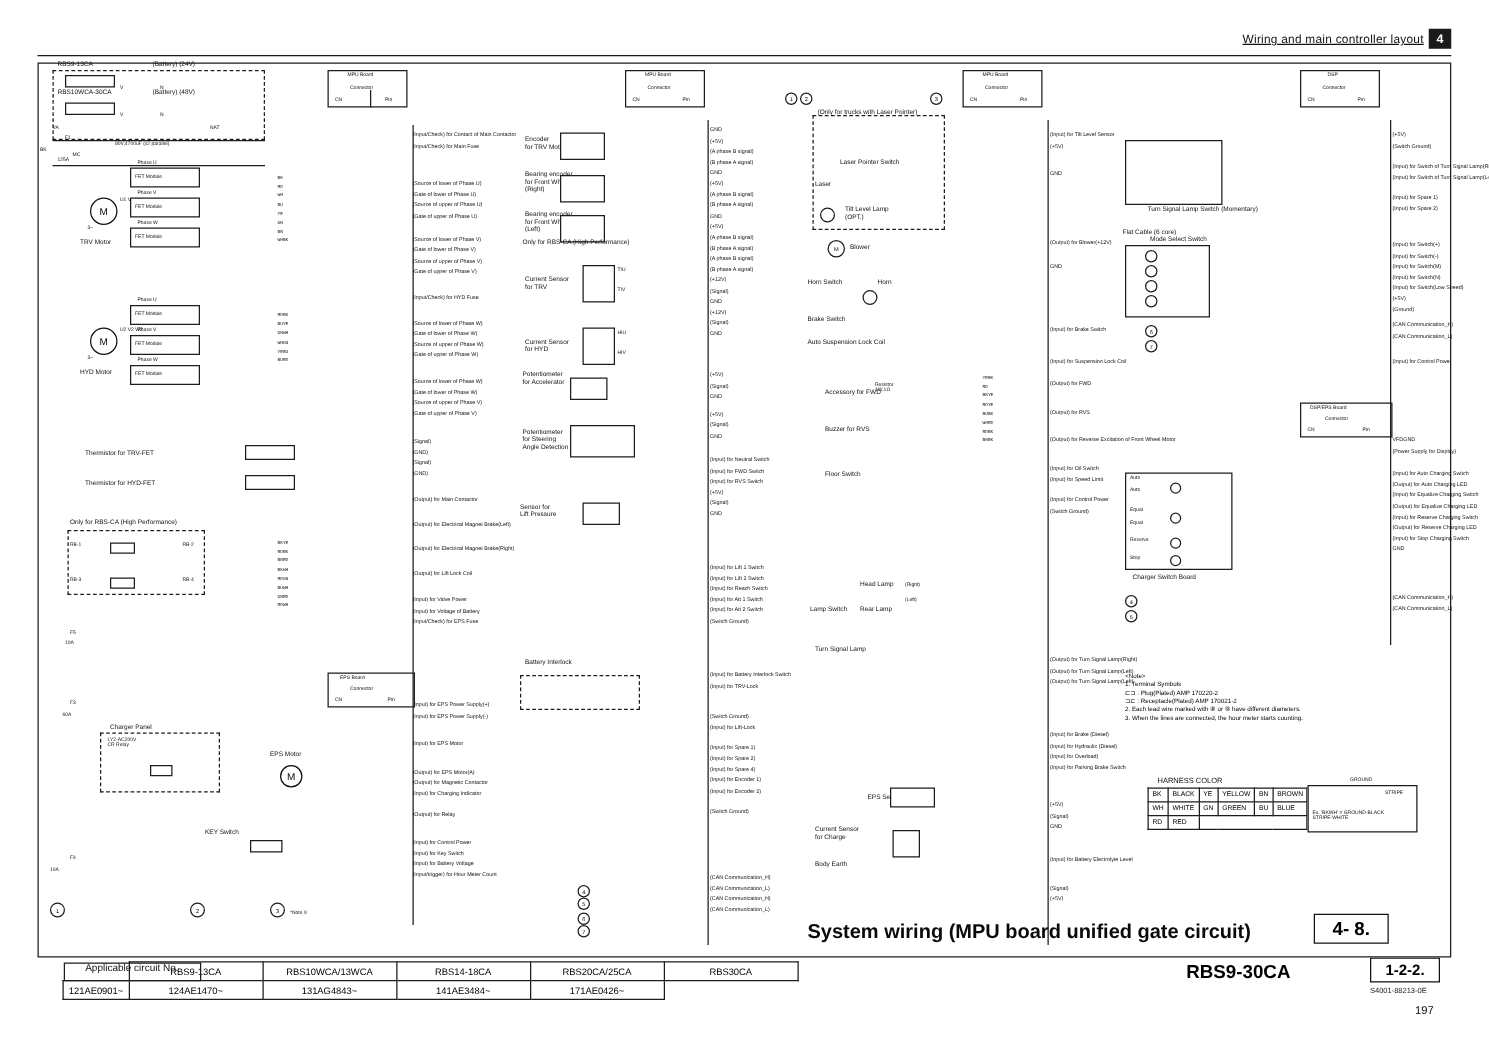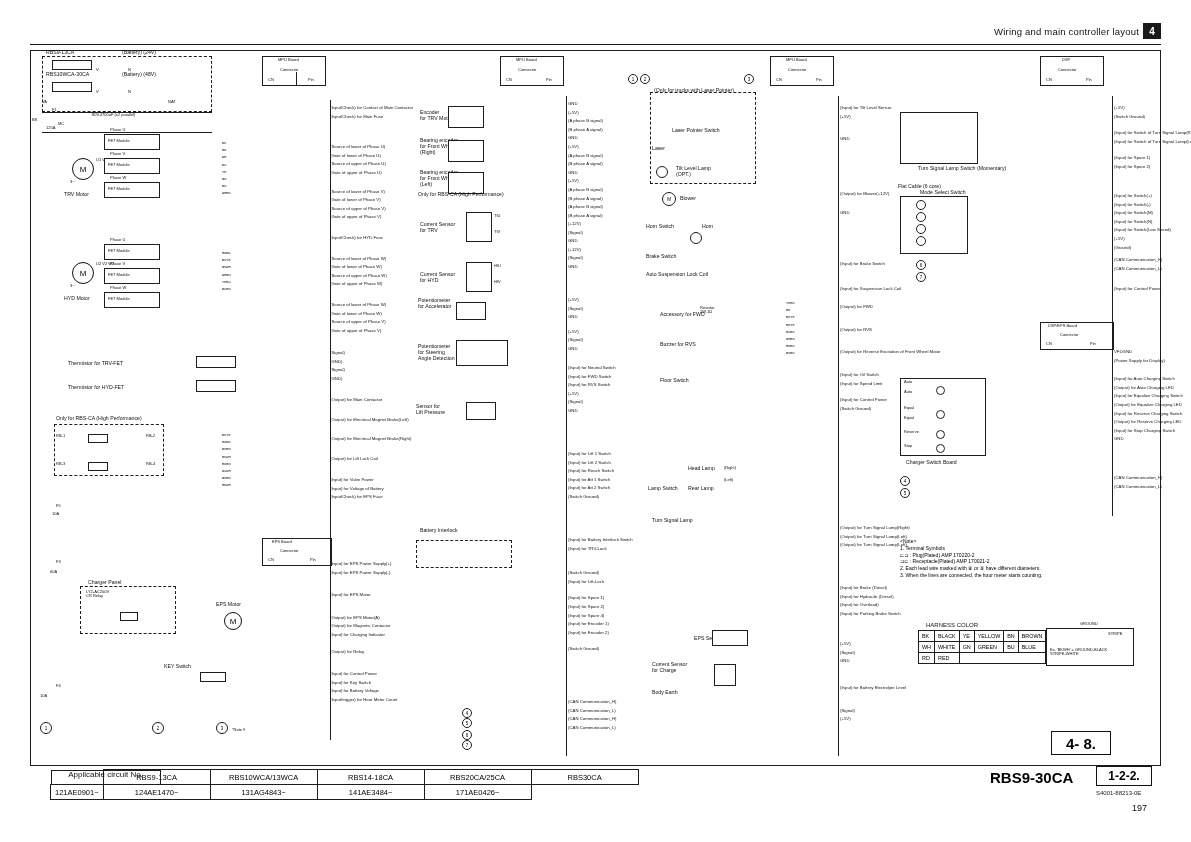--- a/index.html
+++ b/index.html
@@ -21,20 +21,21 @@
     left: 30px; top: 44px; width: 1131px; height: 1px;
     background: #1a1a1a;
   }
   .hdr-title {
     position: absolute;
     right: 52px; top: 26px;
     font-size: 9.5px;
     color: #111;
     letter-spacing: 0.2px;
     white-space: nowrap;
+    text-decoration: underline;
   }
   .hdr-chapter {
     position: absolute;
     right: 30px; top: 23px;
     width: 18px; height: 16px;
     background: #1a1a1a;
     color: #fff;
     font-size: 10px;
     font-weight: bold;
     display: flex; align-items: center; justify-content: center;
@@ -60,21 +61,21 @@
     left: 1051px; top: 731px;
     width: 60px; height: 24px;
     border: 1.5px solid #111;
     font-size: 15px;
     font-weight: bold;
     display: flex; align-items: center; justify-content: center;
     background: #fff;
   }
   .model-big {
     position: absolute;
-    left: 990px; top: 769px;
+    left: 949px; top: 769px;
     font-size: 15px;
     font-weight: bold;
     white-space: nowrap;
   }
   .model-sec {
     position: absolute;
     left: 1096px; top: 766px;
     width: 56px; height: 20px;
     border: 1.2px solid #111;
     font-size: 12px;
@@ -684,20 +685,21 @@
       <td colspan="4"></td>
     </tr>
   </tbody>
     </table>
   <div class="box" style="left:1046px; top:628px; width:88px; height:38px;"></div>
   <div class="lbl t4" style="left:1080px; top:622px;">GROUND</div>
   <div class="lbl t4" style="left:1108px; top:632px;">STRIPE</div>
   <div class="lbl t4" style="left:1050px; top:648px; white-space:pre;">Ex. 'BKWH' = GROUND-BLACK
 STRIPE-WHITE</div>
 
+  <div class="title-main">System wiring (MPU board unified gate circuit)</div>
   <div class="title-sec">4- 8.</div>
   <div class="model-big">RBS9-30CA</div>
   <div class="model-sec">1-2-2.</div>
   <div class="doc-code">S4001-88213-0E</div>
   <div class="page-no">197</div>
 
   <table class="serial-table">
     <tbody>
         <tr>
       <td class="lbl" rowspan="2">Applicable circuit No.</td>

